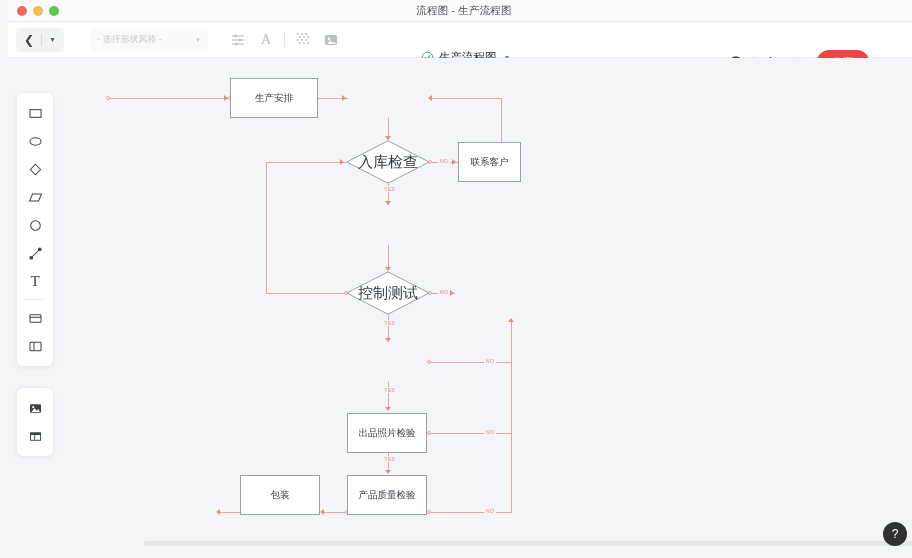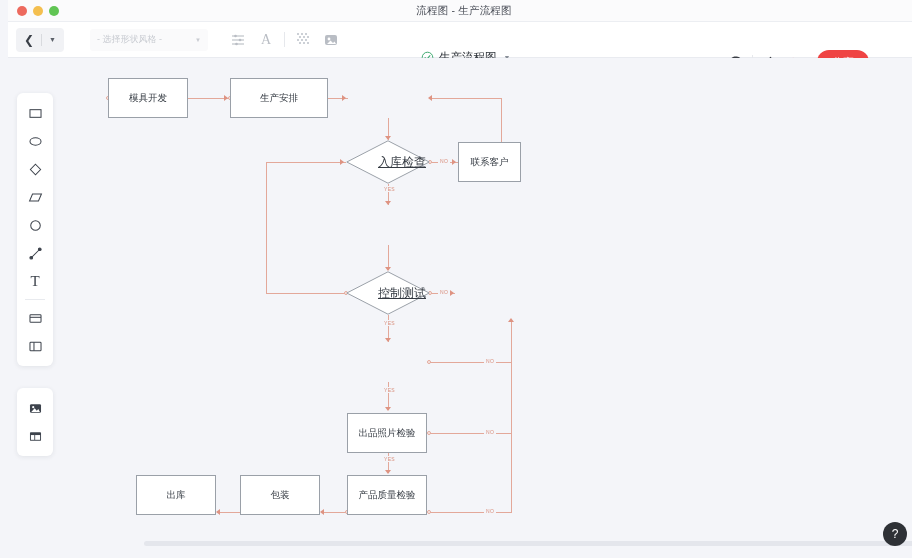--- a/index.html
+++ b/index.html
@@ -131,23 +131,23 @@
     line-height: 1.5;
   }
   .node.rounded { border-radius: 7px; }
   .node.multiline { display: block; padding: 7px 10px 0 14px; text-align: left; }
   .node.multiline div { font-size: 9px; color: #343a42; line-height: 1.62; }
   .diamond {
     position: absolute; background: transparent;
   }
   .diamond svg { display: block; }
   .diamond .dlabel {
-    position: absolute; left: 14px; top: 0; width: 100%; height: 100%;
+    position: absolute; left: 0; top: 0; width: 100%; height: 100%;
     display: flex; align-items: center; justify-content: center;
-    font-size: 12px; color: #343a42; text-decoration: underline;
+    font-size: 15px; color: #343a42;
   }
 
   .conn { position: absolute; background: #e3a89a; }
   .conn.h { height: 1px; }
   .conn.v { width: 1px; }
   .arrow {
     position: absolute; width: 0; height: 0;
   }
   .arrow.right {
     border-top: 3px solid transparent; border-bottom: 3px solid transparent;
@@ -413,22 +413,21 @@
     <div class="edge-lbl" style="left:420px; top:450px;">NO</div>
 
     <div class="conn h" style="left:258px; top:454px; width:26px;"></div>
     <div class="dot" style="left:281px; top:452px;"></div>
     <div class="arrow left" style="left:256px; top:451px;"></div>
 
     <div class="conn h" style="left:154px; top:454px; width:26px;"></div>
     <div class="dot" style="left:177px; top:452px;"></div>
     <div class="arrow left" style="left:152px; top:451px;"></div>
 
-    <div class="node" style="left:44px;  top:20px;  width:80px; height:40px;">模具开发</div>
-    <div class="node" style="left:166px; top:20px;  width:98px; height:40px;">生产安排</div>
+    <div class="node" style="left:166px; top:20px;  width:88px; height:40px;">生产安排</div>
 
     <div class="diamond" style="left:282px; top:82px; width:84px; height:44px;">
       <svg width="84" height="44" viewBox="0 0 84 44">
         <path d="M42 0.8 L83.2 22 L42 43.2 L0.8 22 Z" fill="#ffffff" stroke="#9aa0a8" stroke-width="1"></path>
       </svg>
       <div class="dlabel">入库检查</div>
     </div>
 
     <div class="node" style="left:394px; top:84px; width:63px; height:40px;">联系客户</div>
 
@@ -437,19 +436,18 @@
       <svg width="84" height="44" viewBox="0 0 84 44">
         <path d="M42 0.8 L83.2 22 L42 43.2 L0.8 22 Z" fill="#ffffff" stroke="#9aa0a8" stroke-width="1"></path>
       </svg>
       <div class="dlabel">控制测试</div>
     </div>
 
 
     <div class="node" style="left:283px; top:355px; width:80px; height:40px;">出品照片检验</div>
     <div class="node" style="left:176px; top:417px; width:80px; height:40px;">包装</div>
     <div class="node" style="left:283px; top:417px; width:80px; height:40px;">产品质量检验</div>
-    <div class="node" style="left:72px;  top:417px; width:80px; height:40px;">出库</div>
 
     <div class="hscroll"></div>
   </div>
 
   <div class="help-btn">?</div>
 </div>
 
 </body></html>

